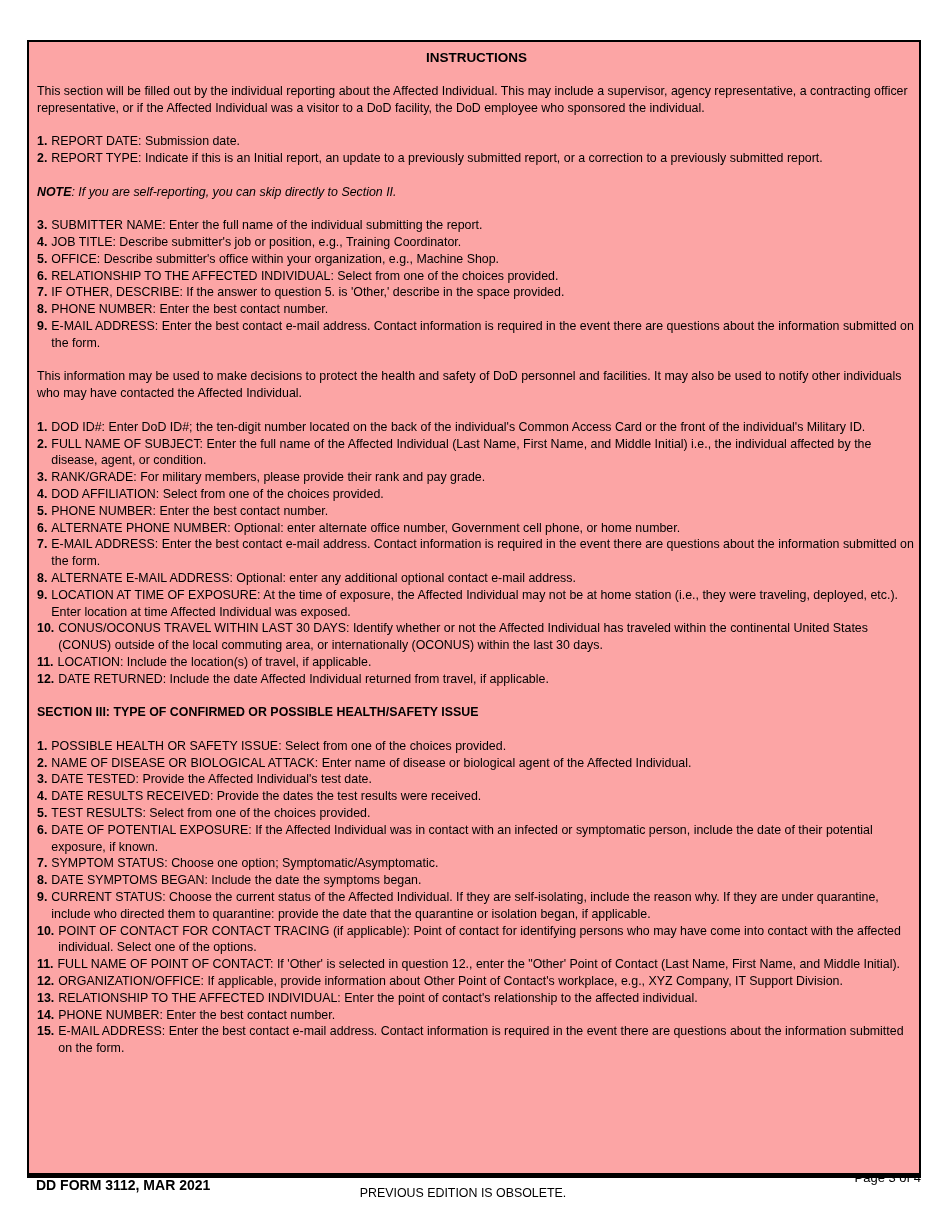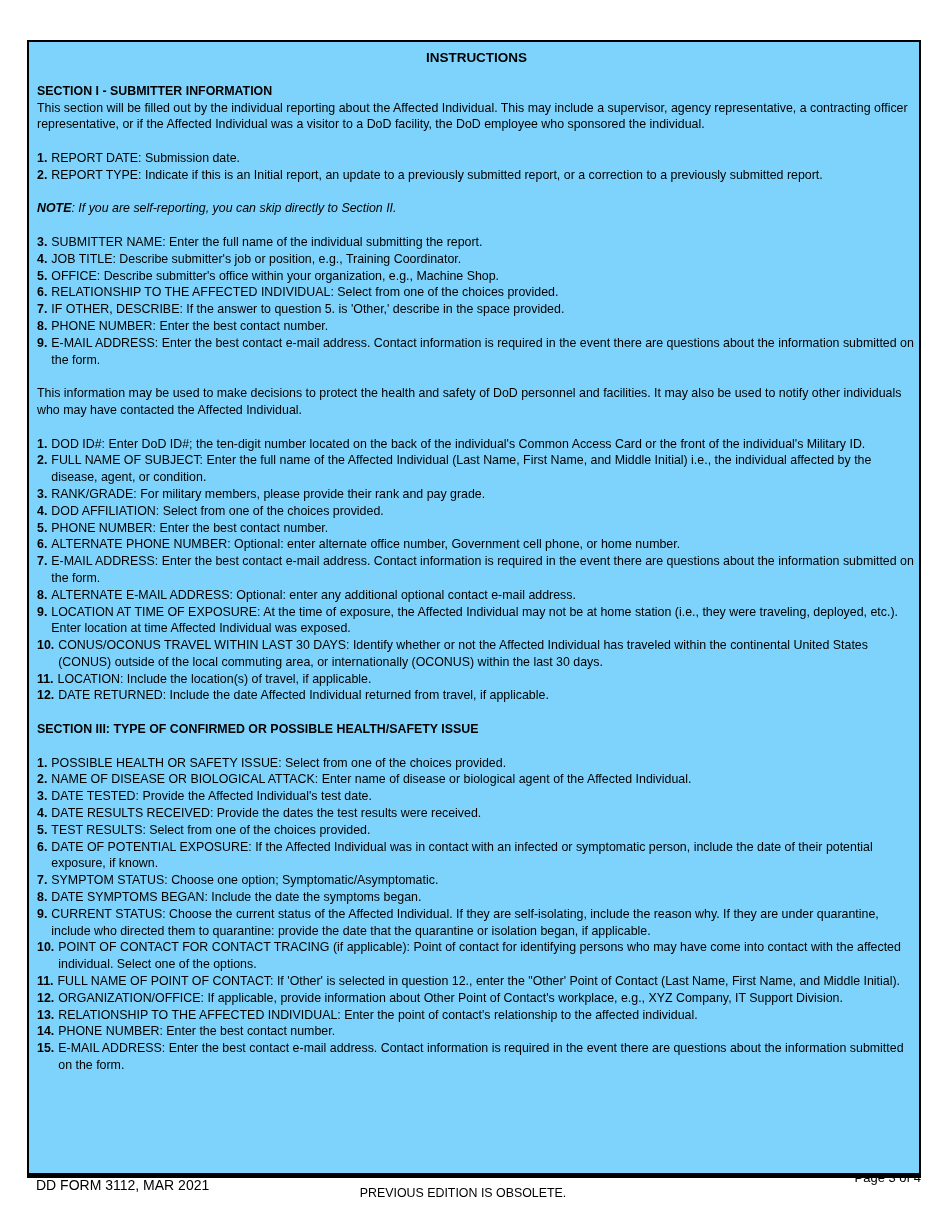--- a/index.html
+++ b/index.html
@@ -1,43 +1,42 @@
 <!DOCTYPE html>
 <html><head>
 <meta charset="utf-8">
 <style>
   html,body{margin:0;padding:0;background:#ffffff;}
   body{font-family:"Liberation Sans",sans-serif;color:#000000;}
   .page{position:relative;width:950px;height:1230px;background:#ffffff;overflow:hidden;}
   .box{position:absolute;left:27px;top:40px;width:894px;height:1138px;
        border:2px solid #000;border-bottom-width:5px;box-sizing:border-box;
-       padding:7px 3px 11px 8px;background:#7dd3fc;}
+       padding:7px 3px 11px 8px;background:#fca5a5;}
   .title{text-align:center;font-weight:bold;font-size:13.5px;line-height:17px;}
   .line{font-size:12.4px;line-height:16.8px;}
   .gap{height:16.8px;}
   .heading{font-weight:bold;}
   .item{display:flex;}
   .item .num{font-weight:bold;white-space:pre;margin-right:4px;}
   .item .body{flex:1;}
   .item .body b{font-weight:normal;}
   .note{font-style:italic;}
   .note b{font-weight:bold;}
-  .footer-formid{position:absolute;left:36px;top:1177px;font-weight:normal;font-size:14px;line-height:16px;}
+  .footer-formid{position:absolute;left:36px;top:1177px;font-weight:bold;font-size:14px;line-height:16px;}
   .footer-edition{position:absolute;left:0;top:1186px;width:926px;text-align:center;font-size:12.4px;line-height:15px;}
   .footer-page{position:absolute;right:29px;top:1171px;font-size:13px;line-height:14px;}
 </style>
 </head>
 <body>
 
 <div class="page">
   <div class="box">
     <div class="title">INSTRUCTIONS</div>
     <div>
         <div class="gap"></div>
-        <div class="line heading">SECTION I - SUBMITTER INFORMATION</div>
         <div class="line para">This section will be filled out by the individual reporting about the Affected Individual. This may include a supervisor, agency representative, a contracting officer representative, or if the Affected Individual was a visitor to a DoD facility, the DoD employee who sponsored the individual.</div>
         <div class="gap"></div>
         <div class="line item">
           <span class="num">1.</span>
           <span class="body"><b>REPORT DATE</b><span>: Submission date.</span></span>
         </div>
         <div class="line item">
           <span class="num">2.</span>
           <span class="body"><b>REPORT TYPE</b><span>: Indicate if this is an Initial report, an update to a previously submitted report, or a correction to a previously submitted report.</span></span>
         </div>

